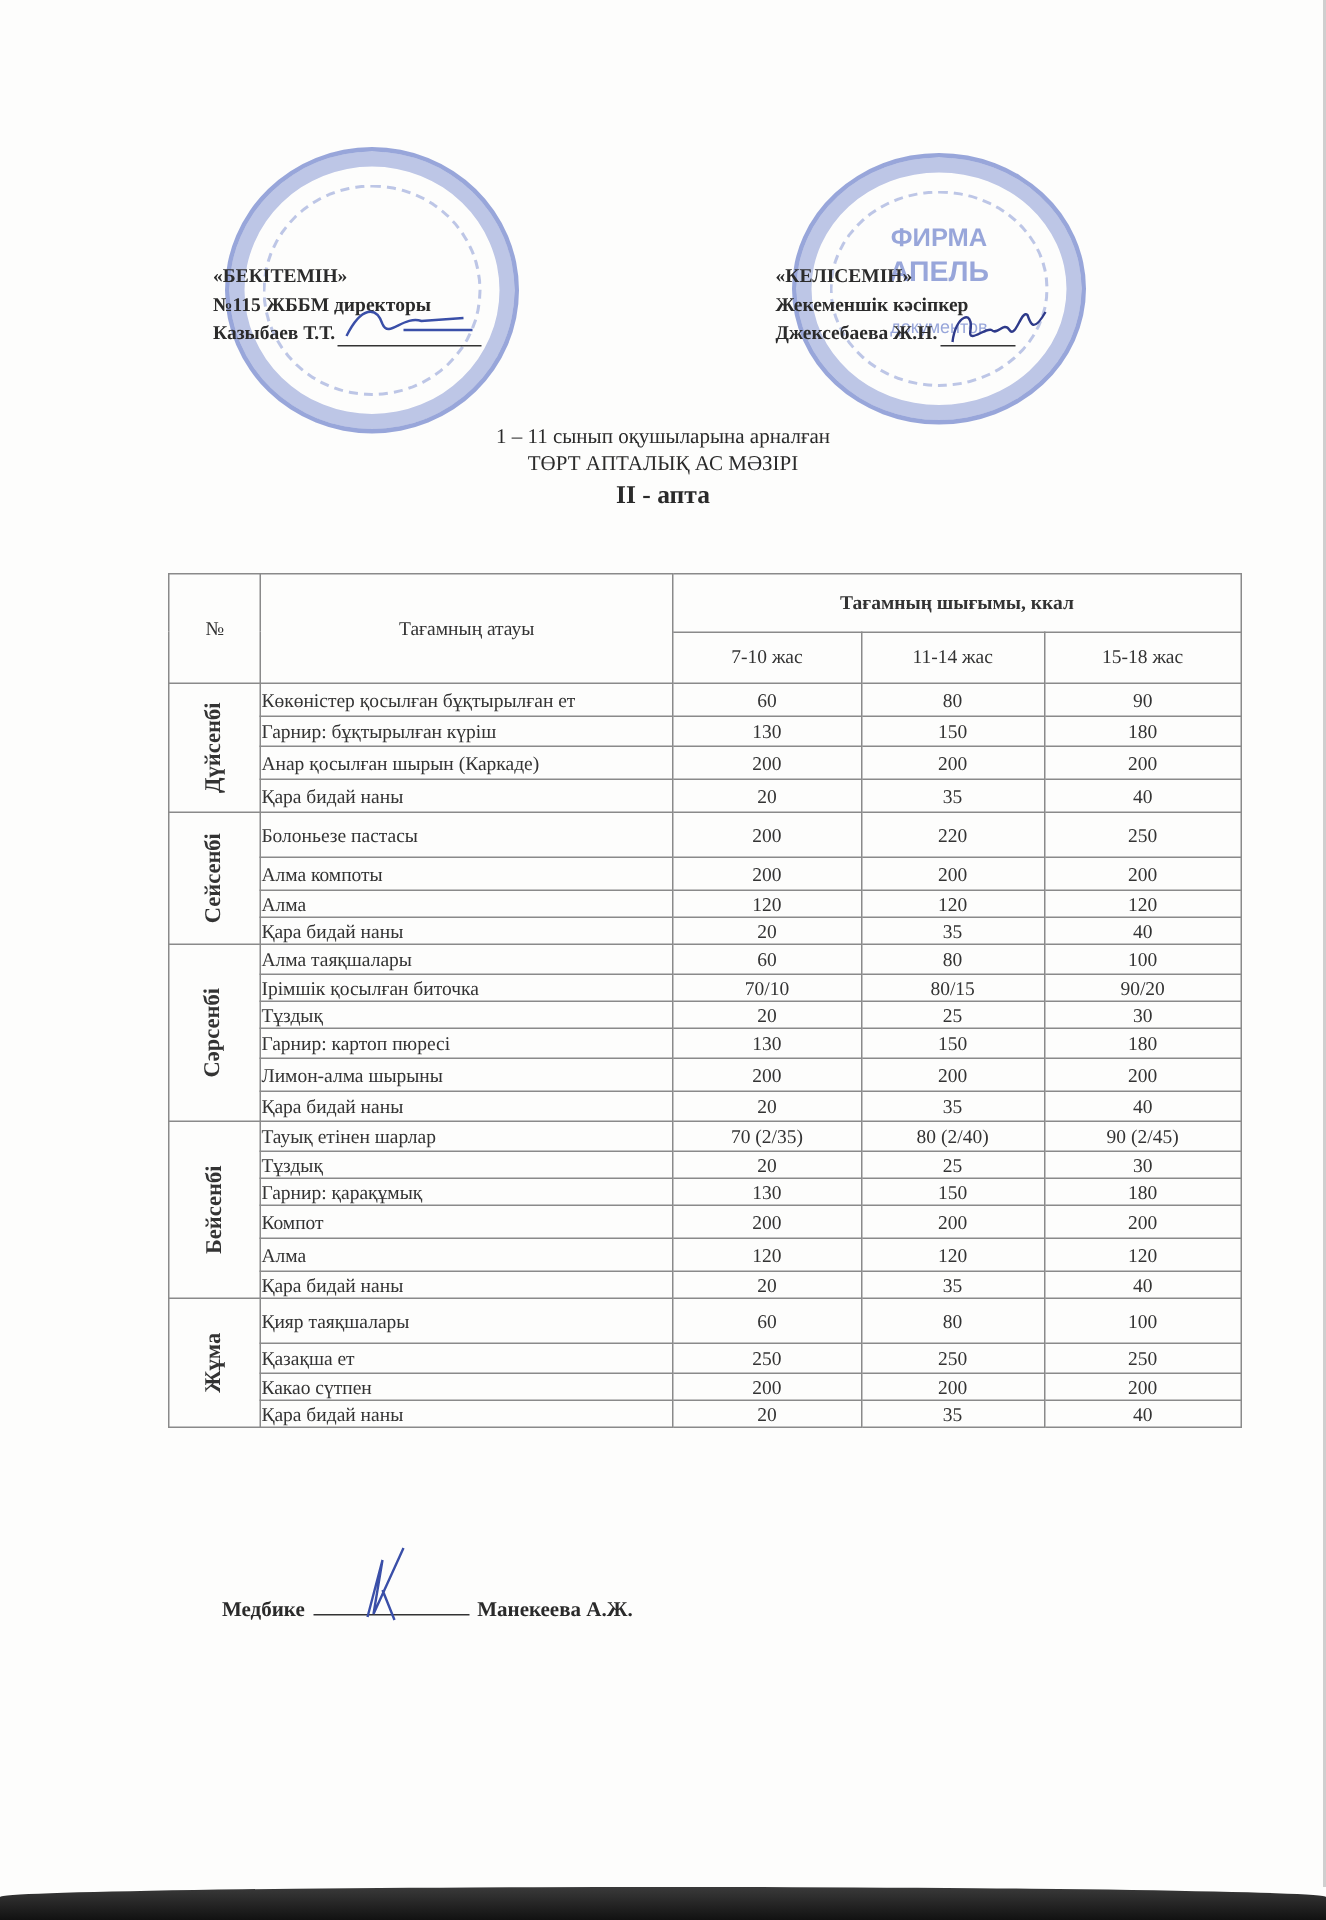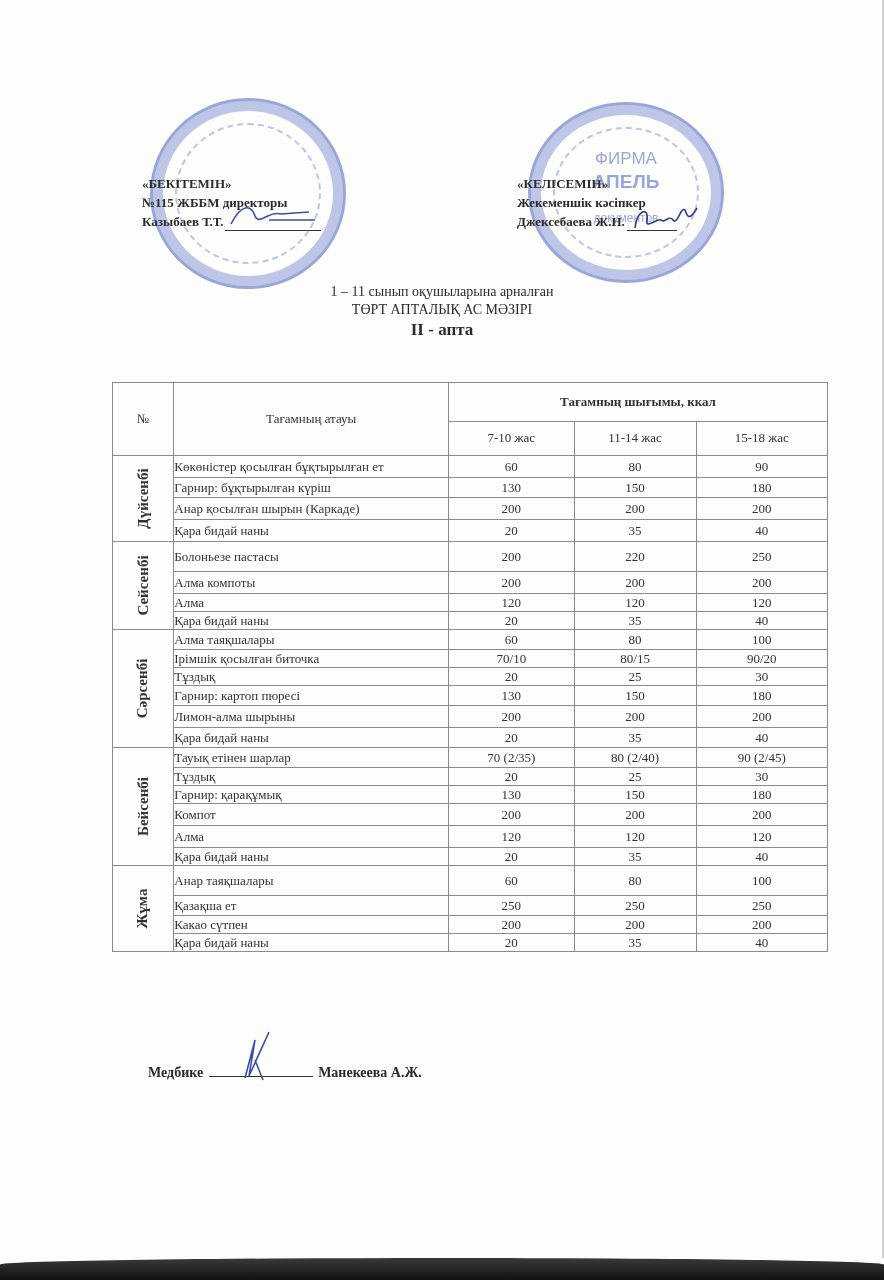--- a/index.html
+++ b/index.html
@@ -24,21 +24,21 @@
   .stamp-left { left: 150px; top: 98px; width: 190px; height: 185px; }
   .stamp-right { left: 528px; top: 102px; width: 190px; height: 175px; }
   .stamp-inner {
     position: absolute; left: 22px; top: 22px; right: 22px; bottom: 22px;
     border-radius: 50%; border: 2px dashed rgba(70,95,190,0.35);
   }
   .stamp-text {
     position: absolute; left: 0; right: 0; text-align: center;
     font-family: "Liberation Sans", sans-serif; color: rgba(70,95,190,0.55);
   }
-  .stamp-right .t1 { top: 44px; font-size: 17px; }
+  .stamp-right .t1 { top: 44px; font-size: 17px; font-weight: bold; }
   .stamp-right .t2 { top: 66px; font-size: 19px; font-weight: bold; }
   .stamp-right .t3 { top: 106px; font-size: 12px; }
 
   .approve-block { position: absolute; font-weight: bold; font-size: 13px; line-height: 19px; color: #2b2b2b; }
   .approve-left { left: 142px; top: 174px; }
   .approve-right { left: 517px; top: 174px; }
   .approve-block div { white-space: nowrap; }
   .sig-line { display: inline-block; border-bottom: 1px solid #333; width: 96px; height: 14px; vertical-align: bottom; margin-left: 2px; position: relative; }
   .sig-line.short { width: 50px; }
   .signature-mark { position: absolute; left: 4px; top: -14px; }
@@ -243,21 +243,21 @@
         <td class="val last">120</td>
       </tr>
       <tr style="height: 18px;">
         <td class="dish">Қара бидай наны</td>
         <td class="val">20</td>
         <td class="val mid">35</td>
         <td class="val last">40</td>
       </tr>
       <tr style="height: 30px;">
         <td class="day-cell" rowspan="4"><span class="day-label">Жұма</span></td>
-        <td class="dish">Анар таяқшалары</td>
+        <td class="dish">Қияр таяқшалары</td>
         <td class="val">60</td>
         <td class="val mid">80</td>
         <td class="val last">100</td>
       </tr>
       <tr style="height: 20px;">
         <td class="dish">Қазақша ет</td>
         <td class="val">250</td>
         <td class="val mid">250</td>
         <td class="val last">250</td>
       </tr>

